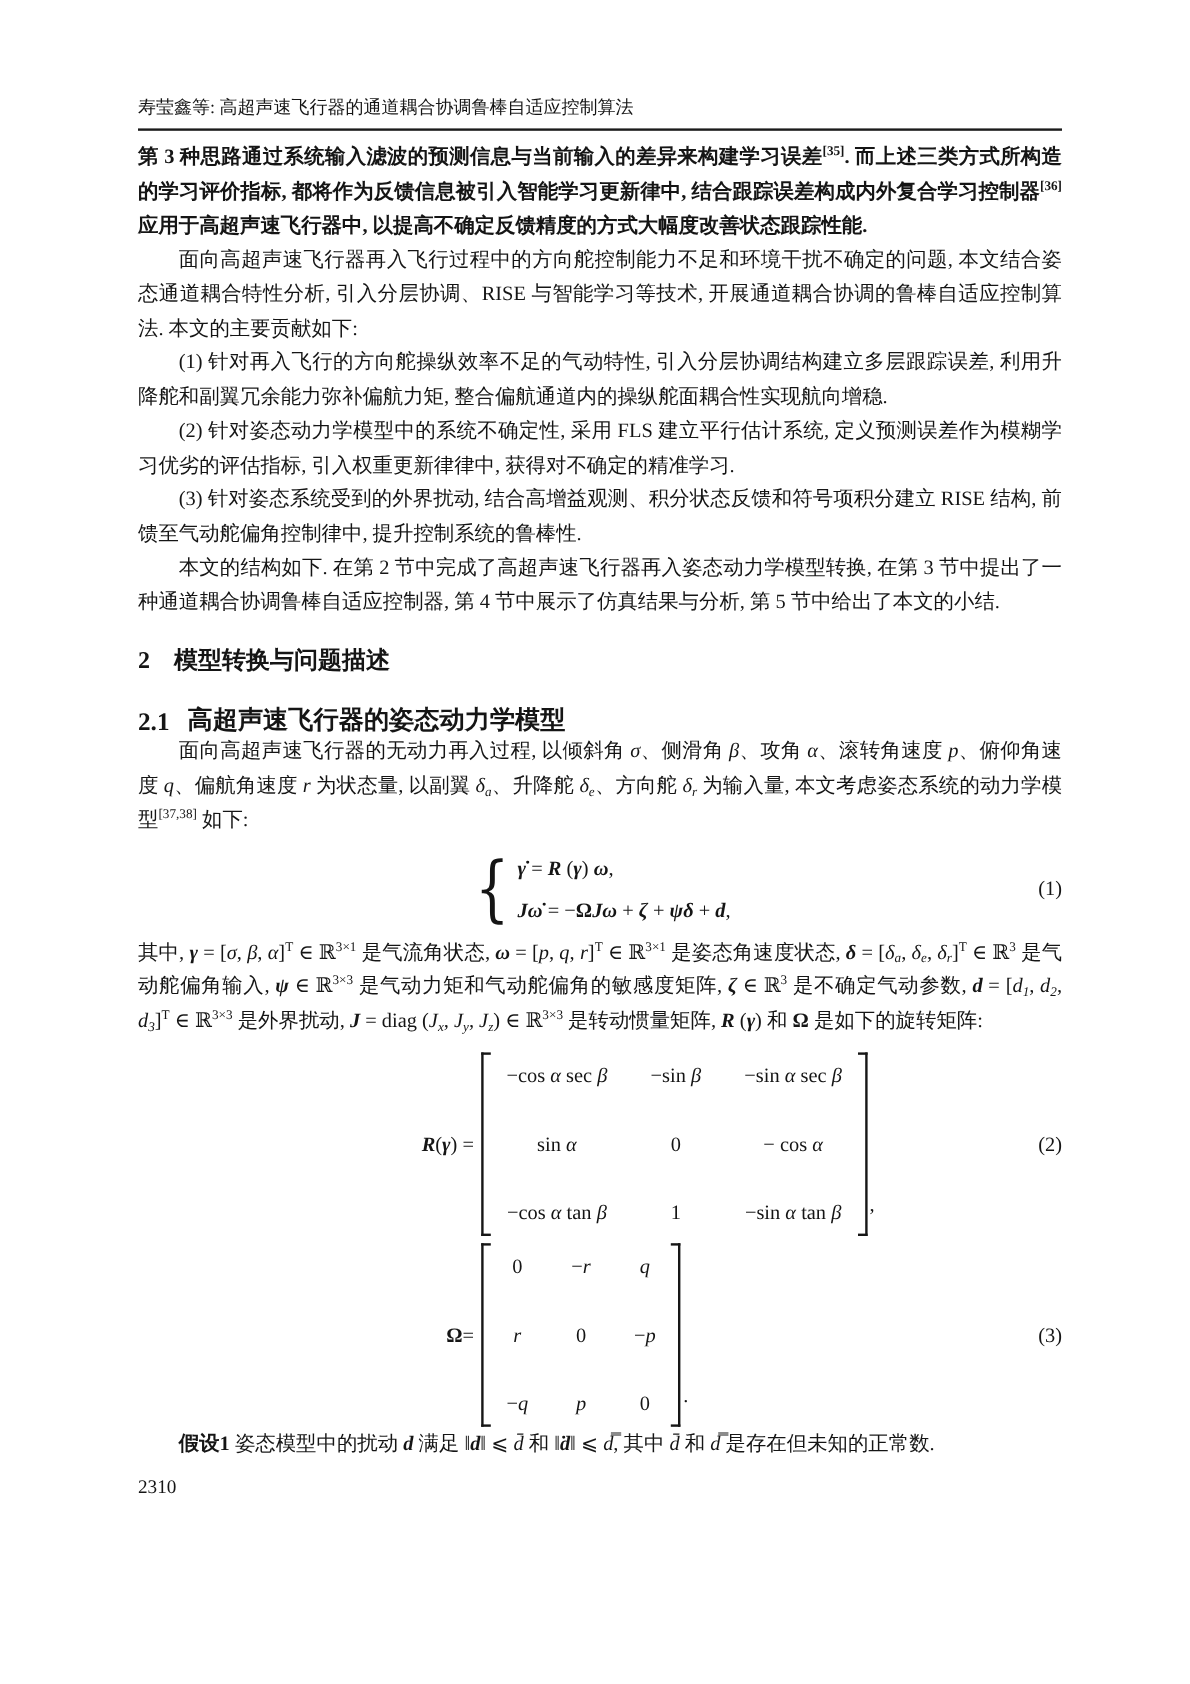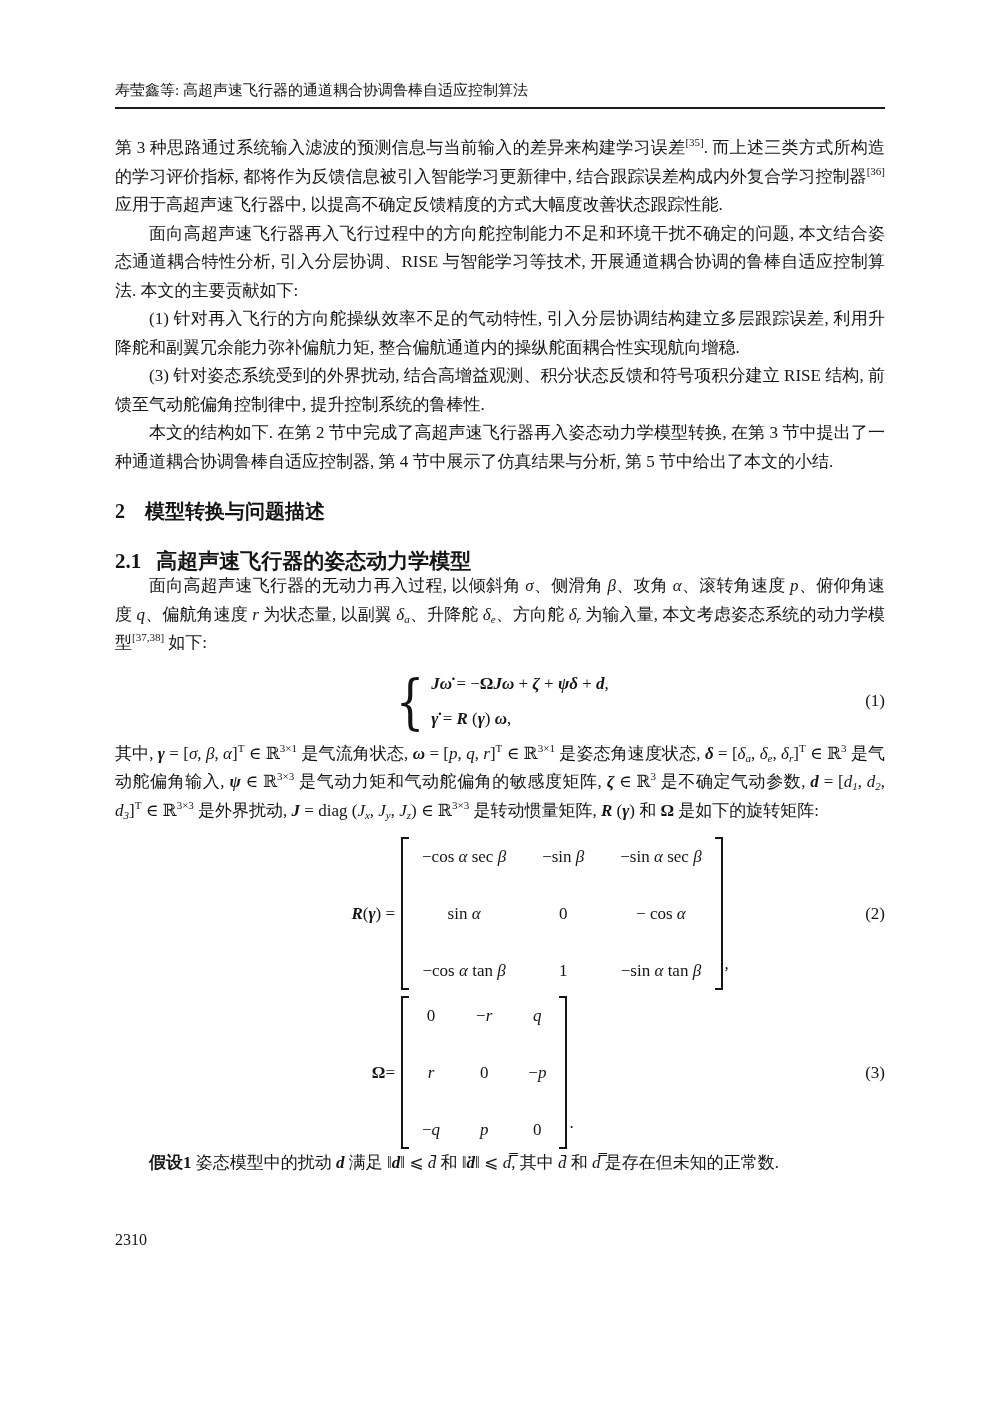--- a/index.html
+++ b/index.html
@@ -6,21 +6,21 @@
   html,body { background:#ffffff; }
   .page {
     width:992px; height:1403px; position:relative; overflow:hidden;
     background:#ffffff; color:#151515;
     font-family:"Liberation Serif","DejaVu Serif","DejaVu Sans",serif;
   }
   .content { padding:0 107px 0 115px; }
   .running-head { margin-top:80px; font-size:15px; line-height:20px; }
   .head-rule { border:none; border-top:2px solid #1b1b1b; margin-top:7px; }
   .body p { font-size:17px; line-height:28.5px; text-align:justify; margin:0; }
-  .body p.first { margin-top:25px; }
+  .body p.first { margin-top:8px;font-weight:bold; }
   .ind { text-indent:2em; }
   sup { font-size:11px; line-height:0; vertical-align:super; }
   sub { font-size:11px; line-height:0; vertical-align:-3px; }
   .i  { font-style:italic; }
   .b  { font-weight:bold; }
   .bi { font-weight:bold; font-style:italic; }
   .bd { font-weight:bold;margin-top:28px; }
   .sec-h2 {
     margin-top:22px; font-size:20px; line-height:26px; font-weight:bold;
     font-family:"Liberation Sans","DejaVu Sans",sans-serif;
@@ -72,40 +72,41 @@
 <div class="page">
   <div class="content">
 
     <div class="running-head">寿莹鑫等: 高超声速飞行器的通道耦合协调鲁棒自适应控制算法</div>
     <hr class="head-rule">
 
     <div class="body">
       <p class="first"><span>第 3 种思路通过系统输入滤波的预测信息与当前输入的差异来构建学习误差</span><span><sup>[35]</sup></span><span>. 而上述三类方式所构造的学习评价指标, 都将作为反馈信息被引入智能学习更新律中, 结合跟踪误差构成内外复合学习控制器</span><span><sup>[36]</sup></span><span> 应用于高超声速飞行器中, 以提高不确定反馈精度的方式大幅度改善状态跟踪性能.</span></p>
       <p class="ind"><span>面向高超声速飞行器再入飞行过程中的方向舵控制能力不足和环境干扰不确定的问题, 本文结合姿态通道耦合特性分析, 引入分层协调、RISE 与智能学习等技术, 开展通道耦合协调的鲁棒自适应控制算法. 本文的主要贡献如下:</span></p>
       <p class="ind"><span>(1) 针对再入飞行的方向舵操纵效率不足的气动特性, 引入分层协调结构建立多层跟踪误差, 利用升降舵和副翼冗余能力弥补偏航力矩, 整合偏航通道内的操纵舵面耦合性实现航向增稳.</span></p>
+      <p class="ind"><span>(2) 针对姿态动力学模型中的系统不确定性, 采用 FLS 建立平行估计系统, 定义预测误差作为模糊学习优劣的评估指标, 引入权重更新律律中, 获得对不确定的精准学习.</span></p>
       <p class="ind"><span>(3) 针对姿态系统受到的外界扰动, 结合高增益观测、积分状态反馈和符号项积分建立 RISE 结构, 前馈至气动舵偏角控制律中, 提升控制系统的鲁棒性.</span></p>
       <p class="ind"><span>本文的结构如下. 在第 2 节中完成了高超声速飞行器再入姿态动力学模型转换, 在第 3 节中提出了一种通道耦合协调鲁棒自适应控制器, 第 4 节中展示了仿真结果与分析, 第 5 节中给出了本文的小结.</span></p>
 
       <div class="sec-h2">
         <span class="num">2</span>
         <span>模型转换与问题描述</span>
       </div>
 
       <div class="sec-h3">
         <span class="num">2.1</span>
         <span>高超声速飞行器的姿态动力学模型</span>
       </div>
 
       <p class="ind after-h"><span>面向高超声速飞行器的无动力再入过程, 以倾斜角 </span><span class="i">σ</span><span>、侧滑角 </span><span class="i">β</span><span>、攻角 </span><span class="i">α</span><span>、滚转角速度 </span><span class="i">p</span><span>、俯仰角速度 </span><span class="i">q</span><span>、偏航角速度 </span><span class="i">r</span><span> 为状态量, 以副翼 </span><span class="i">δ<sub>a</sub></span><span>、升降舵 </span><span class="i">δ<sub>e</sub></span><span>、方向舵 </span><span class="i">δ<sub>r</sub></span><span> 为输入量, 本文考虑姿态系统的动力学模型</span><span><sup>[37,38]</sup></span><span> 如下:</span></p>
 
       <div class="equation">
         <div class="cases">
           <div class="cases-lines">
+            <div><span class="bi">γ̇</span><span> = </span><span class="bi">R</span><span> (</span><span class="bi">γ</span><span>) </span><span class="bi">ω</span><span>,</span></div>
             <div><span class="bi">J</span><span class="bi">ω̇</span><span> = −</span><span class="b">Ω</span><span class="bi">J</span><span class="bi">ω</span><span> + </span><span class="bi">ζ</span><span> + </span><span class="bi">ψ</span><span class="bi">δ</span><span> + </span><span class="bi">d</span><span>,</span></div>
-            <div><span class="bi">γ̇</span><span> = </span><span class="bi">R</span><span> (</span><span class="bi">γ</span><span>) </span><span class="bi">ω</span><span>,</span></div>
           </div>
         </div>
         <span class="eqnum">(1)</span>
       </div>
 
       <p><span>其中, </span><span class="bi">γ</span><span> = [</span><span class="i">σ</span><span>, </span><span class="i">β</span><span>, </span><span class="i">α</span><span>]<sup>T</sup></span><span> ∈ ℝ<sup>3×1</sup></span><span> 是气流角状态, </span><span class="bi">ω</span><span> = [</span><span class="i">p</span><span>, </span><span class="i">q</span><span>, </span><span class="i">r</span><span>]<sup>T</sup></span><span> ∈ ℝ<sup>3×1</sup></span><span> 是姿态角速度状态, </span><span class="bi">δ</span><span> = [</span><span class="i">δ<sub>a</sub></span><span>, </span><span class="i">δ<sub>e</sub></span><span>, </span><span class="i">δ<sub>r</sub></span><span>]<sup>T</sup></span><span> ∈ ℝ<sup>3</sup></span><span> 是气动舵偏角输入, </span><span class="bi">ψ</span><span> ∈ ℝ<sup>3×3</sup></span><span> 是气动力矩和气动舵偏角的敏感度矩阵, </span><span class="bi">ζ</span><span> ∈ ℝ<sup>3</sup></span><span> 是不确定气动参数, </span><span class="bi">d</span><span> = [</span><span class="i">d<sub>1</sub></span><span>, </span><span class="i">d<sub>2</sub></span><span>, </span><span class="i">d<sub>3</sub></span><span>]<sup>T</sup></span><span> ∈ ℝ<sup>3×3</sup></span><span> 是外界扰动, </span><span class="bi">J</span><span> = diag (</span><span class="i">J<sub>x</sub></span><span>, </span><span class="i">J<sub>y</sub></span><span>, </span><span class="i">J<sub>z</sub></span><span>) ∈ ℝ<sup>3×3</sup></span><span> 是转动惯量矩阵, </span><span class="bi">R</span><span> (</span><span class="bi">γ</span><span>) 和 </span><span class="b">Ω</span><span> 是如下的旋转矩阵:</span></p>
 
       <div class="eq-block">
         <div class="eq-lhs">
             <span class="bi">R</span>

